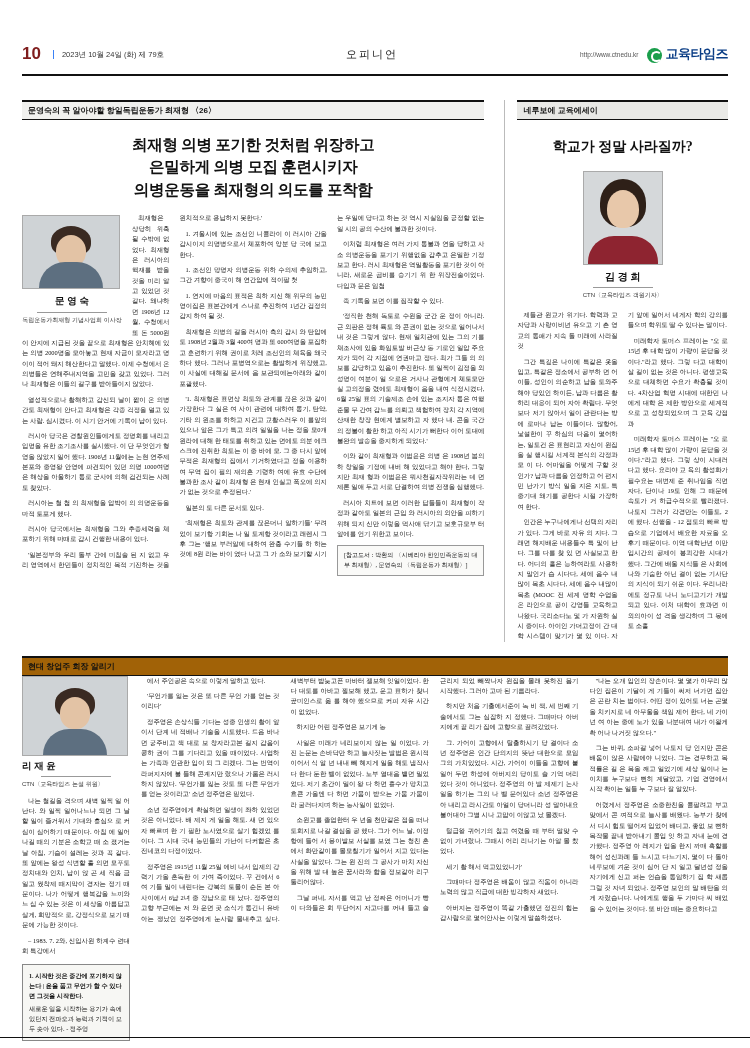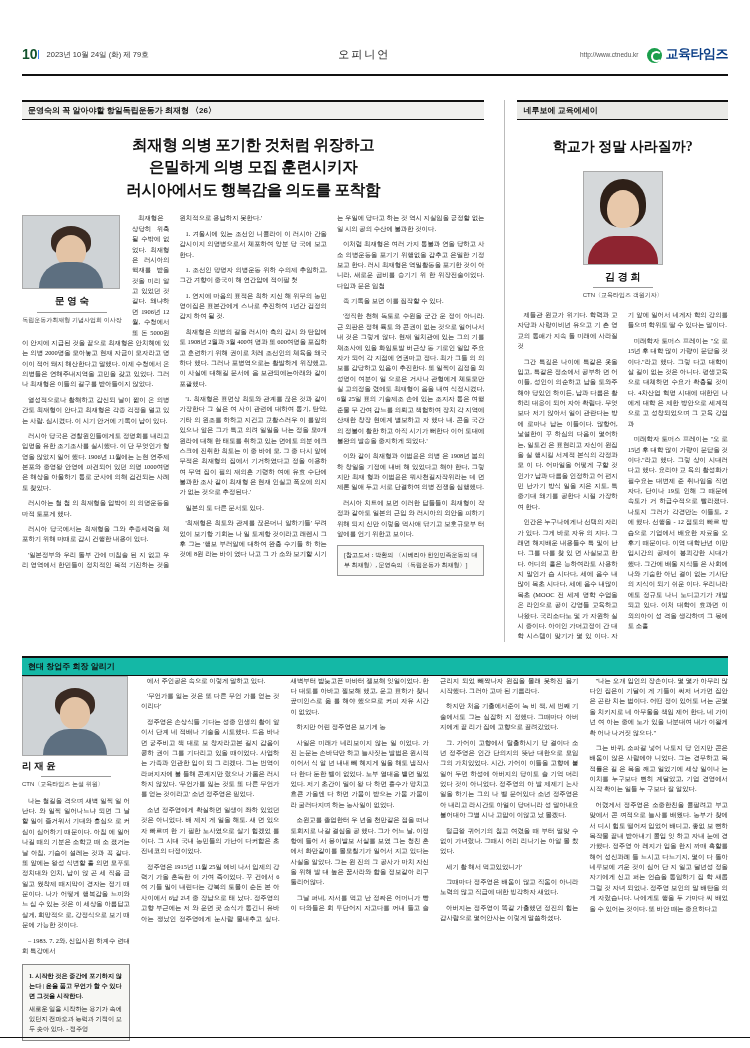--- a/index.html
+++ b/index.html
@@ -6,21 +6,21 @@
   body{
     width:750px;height:1048px;background:#ffffff;
     font-family:"Liberation Serif", serif;
     color:#111;
     -webkit-font-smoothing:antialiased;
   }
   .page{position:relative;width:750px;height:1048px;box-sizing:border-box;padding:0 22px;}
 
   
   .masthead{display:flex;align-items:center;height:40px;border-bottom:2px solid #111;margin-top:34px;}
-  .page-no{font-family:"Liberation Sans",sans-serif;font-weight:bold;font-size:14px;color:#14532d;margin-right:0;}
+  .page-no{font-family:"Liberation Sans",sans-serif;font-weight:bold;font-size:17px;color:#7f1d1d;margin-right:12px;}
   .issue-date{font-family:"Liberation Sans",sans-serif;font-size:7.5px;color:#333;border-left:1px solid #3b82f6;padding-left:8px;line-height:1.2;}
   .section-title{flex:1;text-align:center;font-family:"Liberation Sans",sans-serif;font-size:11px;letter-spacing:2px;color:#222;}
   .url{font-family:"Liberation Sans",sans-serif;font-size:6.5px;color:#555;margin-right:8px;}
   .brandmark{display:flex;align-items:flex-end;gap:4px;}
   .brand-swirl{width:15px;height:15px;border-radius:50%;background:#1a9e4b;position:relative;}
   .brand-swirl:after{content:"";position:absolute;left:4px;top:3px;width:7px;height:7px;border:2px solid #fff;border-radius:50%;border-right-color:transparent;}
   .brand-name{font-family:"Liberation Sans",sans-serif;font-weight:bold;font-size:13px;color:#0b3e86;letter-spacing:-0.5px;}
 
   
   .top-wrap{display:flex;gap:20px;margin-top:24px;}
@@ -58,21 +58,21 @@
   .r-photo{width:78px;height:92px;margin:0 auto;background:#d5d8da;border:1px solid #aaa;position:relative;overflow:hidden;}
   .r-photo .hair{position:absolute;left:50%;top:8%;transform:translateX(-50%);width:46px;height:48px;border-radius:50% 50% 42% 42%;background:#2e2018;}
   .r-photo .face{position:absolute;left:50%;top:20%;transform:translateX(-50%);width:32px;height:38px;border-radius:50% 50% 46% 46%;background:#e8c8aa;}
   .r-photo .body{position:absolute;left:50%;bottom:0;transform:translateX(-50%);width:70px;height:28px;border-radius:26px 26px 0 0;background:#8e2430;}
   .r-name{font-family:"Liberation Sans",sans-serif;font-weight:bold;font-size:10px;margin-top:5px;}
   .r-affil{font-family:"Liberation Sans",sans-serif;font-size:6px;color:#333;margin-top:2px;}
   .r-line{border-top:1px solid #999;width:60px;margin:3px auto;}
 
   
   .lower{margin-top:14px;}
-  .lower-banner{background:#14b8a6;border-top:2px solid #111;border-bottom:1px solid #111;padding:3px 6px;font-family:"Liberation Sans",sans-serif;font-size:8px;font-weight:bold;}
+  .lower-banner{background:#a16207;border-top:2px solid #111;border-bottom:1px solid #111;padding:3px 6px;font-family:"Liberation Sans",sans-serif;font-size:8px;font-weight:bold;}
   .lower-headline{text-align:center;font-weight:bold;font-size:15px;margin:14px 0 12px;letter-spacing:-0.3px;}
   .lower-body{display:flex;gap:11px;}
   .lower-author{width:108px;flex:none;}
   .lower-author .photo{width:104px;height:78px;}
   .highlight-box{border:1px solid #888;background:#f7f7f4;padding:6px;font-size:6.2px;line-height:1.6;margin-top:8px;}
   .highlight-box .hb-title{font-weight:bold;margin-bottom:3px;display:block;}
   .lower-cols{flex:1;column-count:4;column-gap:11px;font-size:6.4px;line-height:1.62;text-align:justify;}
   .lower-cols p{margin:0 0 5px;text-indent:6px;}
 
   
@@ -96,21 +96,21 @@
   </div>
 
   <div class="top-wrap">
 
     <div class="col-left">
       <div class="banner">문영숙의 꼭 알아야할 항일독립운동가 최재형 〈26〉</div>
 
       <div class="headline">
         <div>최재형 의병 포기한 것처럼 위장하고</div>
         <div>은밀하게 의병 모집 훈련시키자</div>
-        <div>러시아에서도 행복감을 의도를 포착함</div>
+        <div>의병운동을 최재형의 의도를 포착함</div>
       </div>
 
       <div class="cols3">
         <div class="author-box">
           <div class="photo">
             <span class="hair"></span>
             <span class="face"></span>
             <span class="body"></span>
           </div>
           <div class="author-name">문 영 숙</div>

